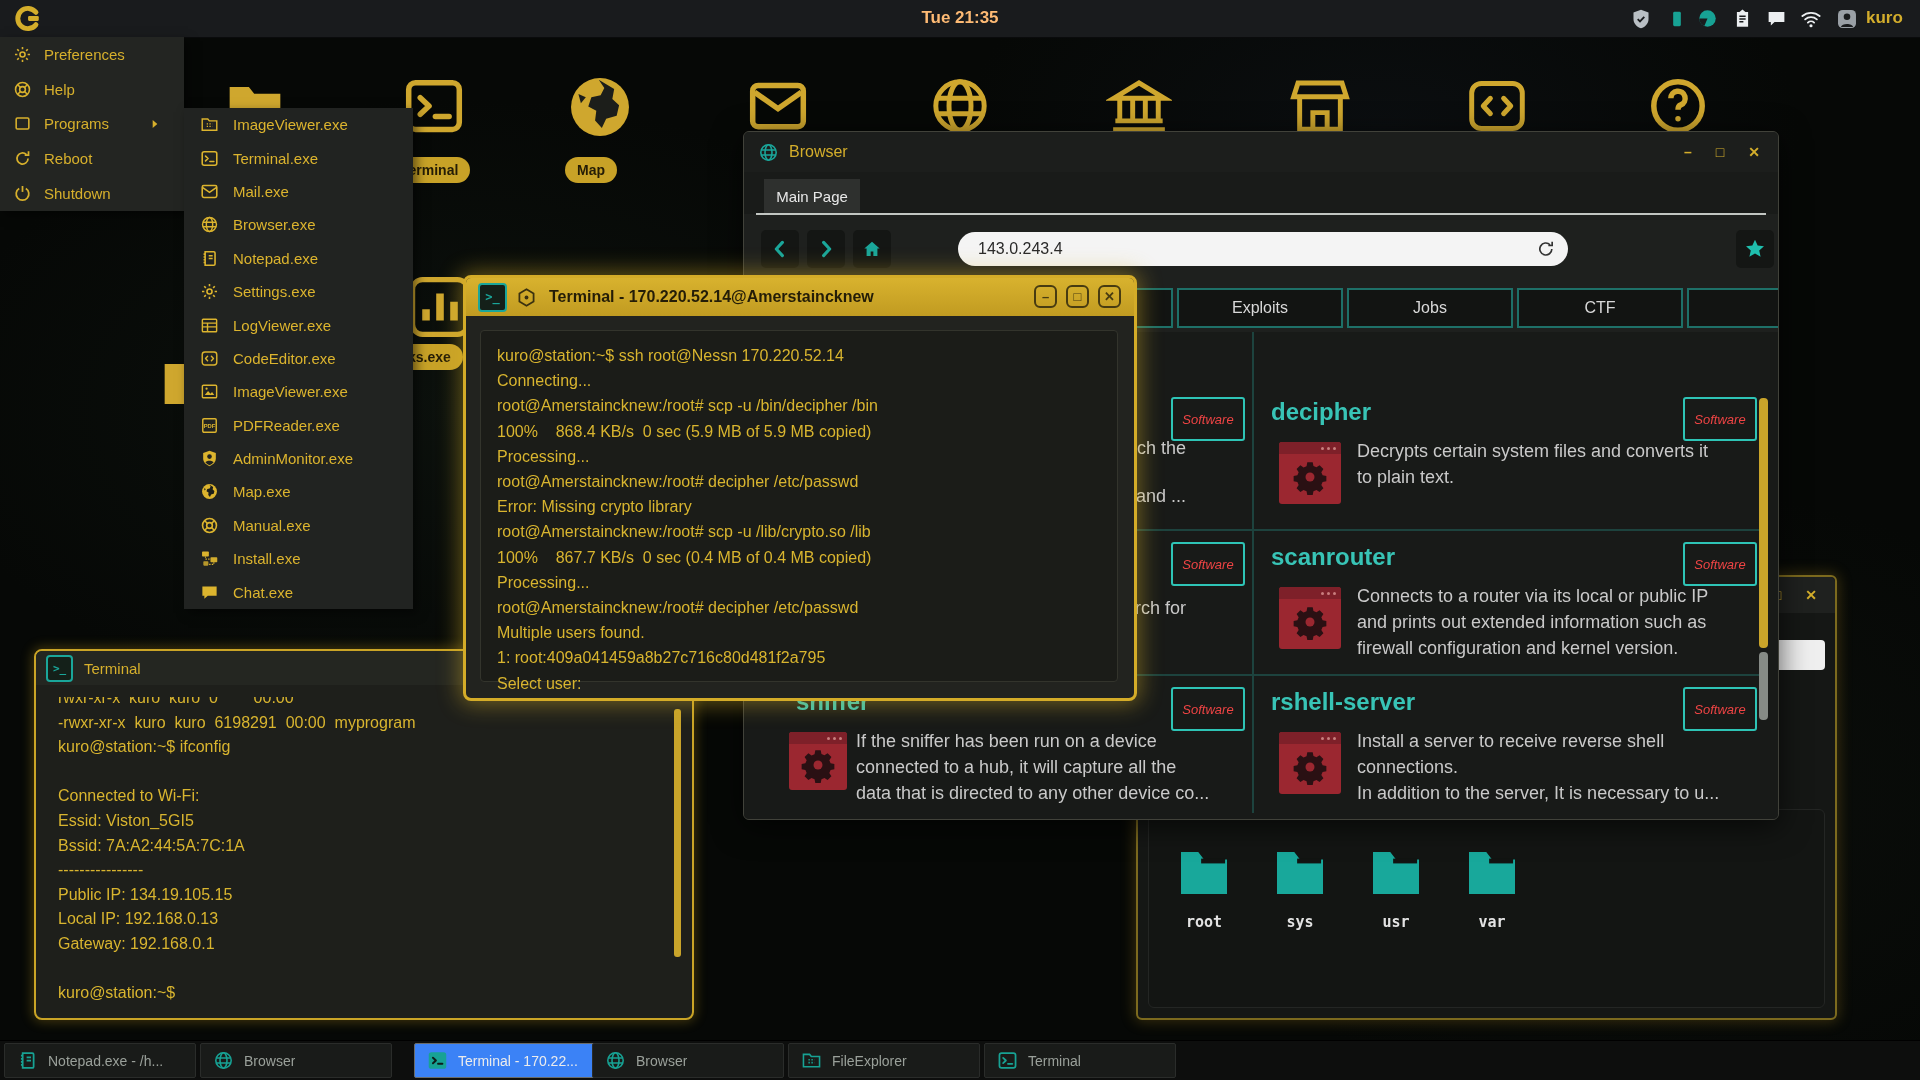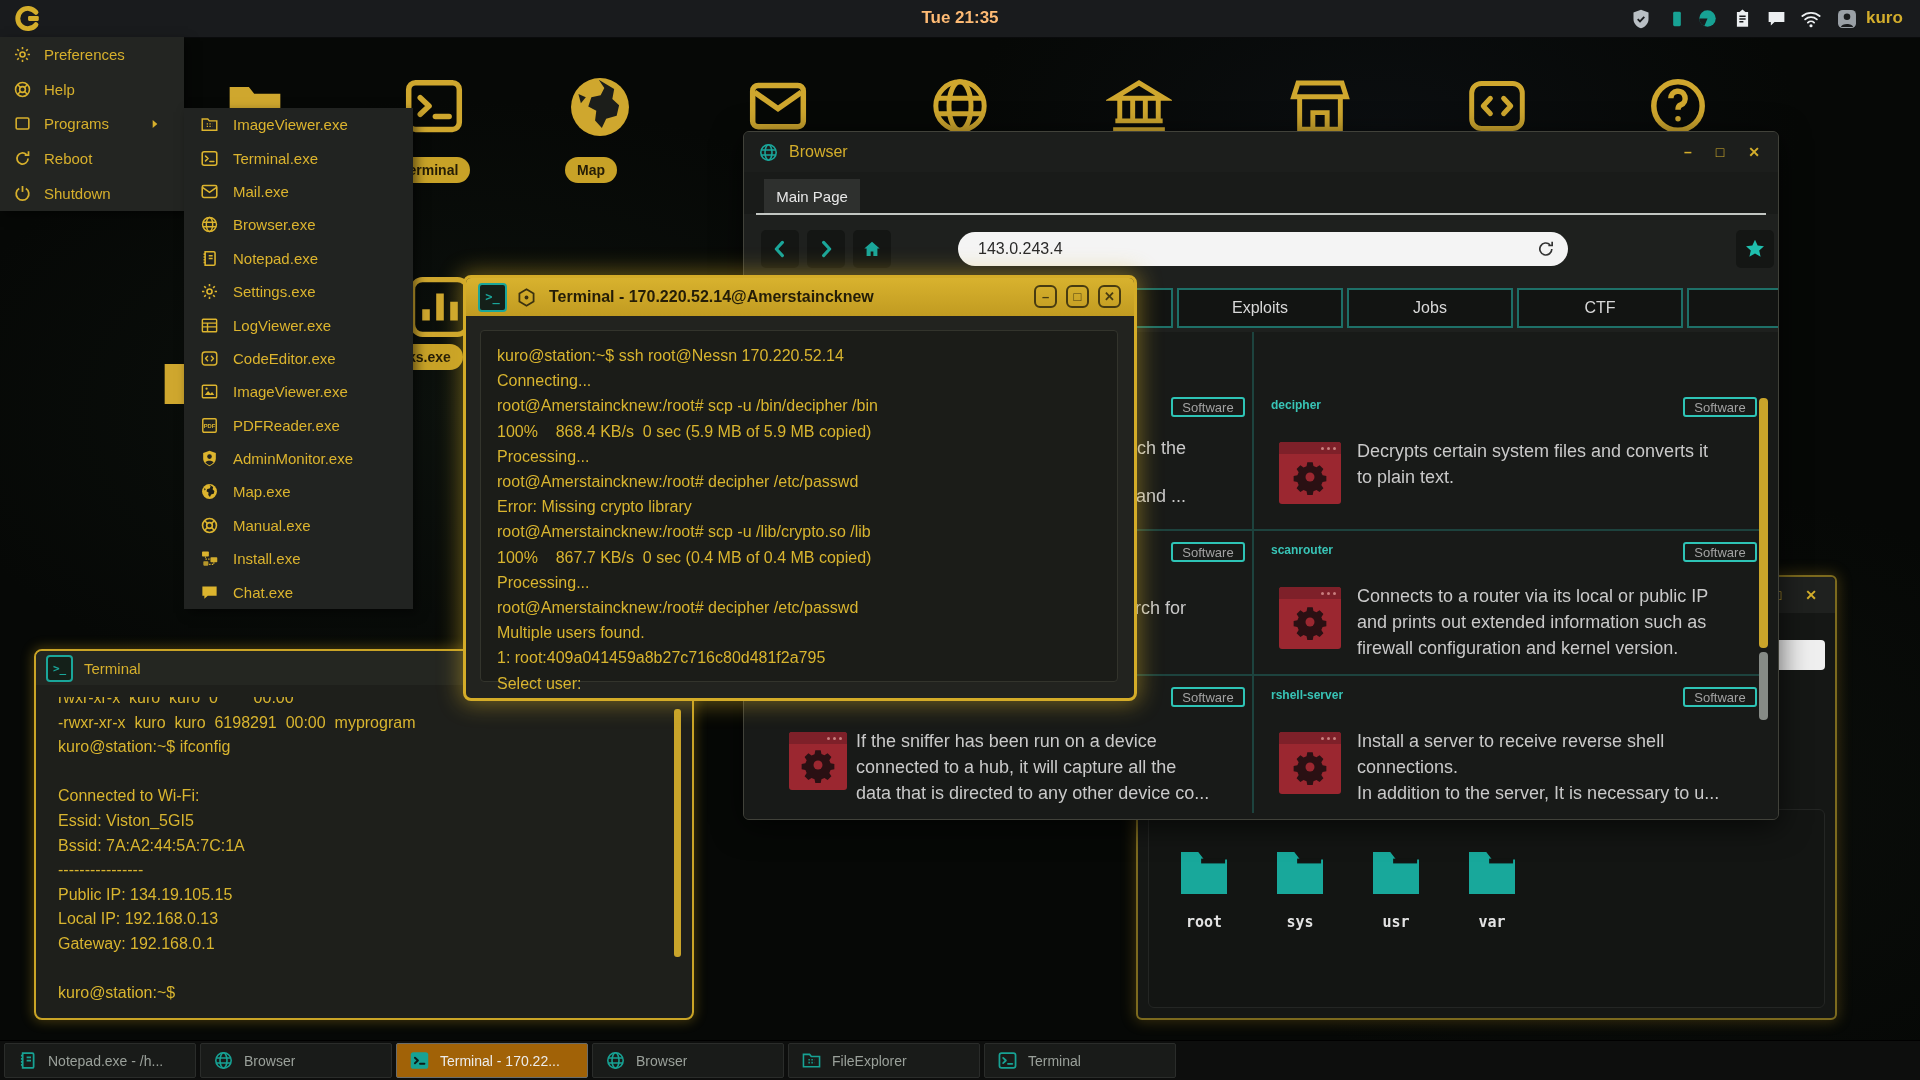--- a/index.html
+++ b/index.html
@@ -45,23 +45,23 @@
   .navbtn{width:38px;height:38px;background:#141614;border-radius:5px;display:flex;align-items:center;justify-content:center;color:#1aa69a;}
   .navbtn .ico{width:22px;height:22px;}
   #br-url{left:214px;top:100px;width:610px;height:34px;background:#f4f4f4;border-radius:17px;display:flex;align-items:center;}
   #br-url-text{margin-left:20px;color:#2a2a2a;font-size:16px;flex:1;}
   #br-reload{width:20px;height:20px;color:#333;margin-right:12px;}
   .brtab{position:absolute;top:156px;height:40px;border:2px solid #1e7068;background:#121412;color:#d9d9d9;
     font-size:16px;display:flex;align-items:center;justify-content:center;box-sizing:border-box;}
   #br-content{left:0;top:200px;right:0;bottom:0;background:#181a18;}
   .vdiv{left:508px;top:200px;bottom:6px;width:2px;background:#1d433e;}
   .hsep{left:12px;right:14px;height:2px;background:#1d433e;}
-  .card-name{position:absolute;color:#38c4b6;font-size:12px;font-weight:bold;}
-  .badge{position:absolute;width:74px;height:20px;border:2px solid #2ec4b6;border-radius:3px;color:#a3a3a3;
-    font-size:13px;display:flex;align-items:center;justify-content:center;box-sizing:border-box;}
+  .card-name{position:absolute;color:#38c4b6;font-size:24px;font-weight:bold;}
+  .badge{position:absolute;width:74px;height:44px;border:2px solid #2ec4b6;border-radius:3px;color:#ef4444;
+    font-size:13px;display:flex;align-items:center;justify-content:center;box-sizing:border-box;font-style:italic;}
   .desc{position:absolute;color:#c9c9c9;font-size:18px;line-height:26px;white-space:pre-line;}
   .frag{position:absolute;left:330px;width:112px;text-align:right;color:#c9c9c9;font-size:18px;}
   .appicon{position:absolute;width:62px;height:62px;background:#9b2730;border-radius:3px;}
   .appicon .top{position:absolute;top:0;left:0;right:0;height:12px;background:#7e2029;border-radius:3px 3px 0 0;
     display:flex;justify-content:flex-end;align-items:center;gap:3px;padding-right:5px;box-sizing:border-box;}
   .appicon .top i{width:3px;height:3px;border-radius:50%;background:#c97e7e;}
   .appicon .ico{position:absolute;left:50%;top:57%;transform:translate(-50%,-50%);width:36px;height:36px;}
   #br-scroll-thumb{left:1015px;top:266px;width:9px;height:250px;background:#c9a42a;border-radius:4px;}
   #br-scroll-track{left:1015px;top:520px;width:9px;height:68px;background:#868b86;border-radius:4px;}
   
@@ -95,21 +95,21 @@
   #fx-field{left:561px;top:63px;width:126px;height:30px;background:#efefef;border-radius:4px;}
   #fx-panel{left:10px;top:232px;right:10px;bottom:10px;background:#131513;border:1px solid #242624;border-radius:6px;}
   .folder{position:absolute;width:56px;height:46px;color:#18a89b;}
   .flabel{position:absolute;width:90px;text-align:center;color:#e3e3e3;font-family:"DejaVu Sans Mono",monospace;font-size:15px;font-weight:bold;}
   
   #taskbar{left:0;bottom:0;width:1920px;height:39px;background:#0d0e0d;border-top:1px solid #000;z-index:8;}
   .tbi{position:absolute;top:2px;width:192px;height:35px;background:#191b19;border:1px solid #2a2c2a;border-radius:2px;
     display:flex;align-items:center;box-sizing:border-box;}
   .tbi .ico{width:21px;height:21px;margin:0 10px 0 12px;color:#17a294;}
   .tbi .lbl{color:#9aa09a;font-size:14px;white-space:nowrap;overflow:hidden;}
-  .tbi.active{background:#a16207;border-color:#6a6c6a;}
+  .tbi.active{background:#3b82f6;border-color:#6a6c6a;margin-left:18px;}
   .tbi.active .lbl{color:#ececec;}
 </style>
 </head>
 <body>
 
 <div id="screen">
 
   <span class="abs ico dicon" style="left:223px;top:75px;width:64px;height:64px">
       <svg viewBox="0 0 24 24" fill="currentColor">
         <path d="M2.5 4.5h7.2l2 2.5h9.8V19.5H2.5z"></path>

